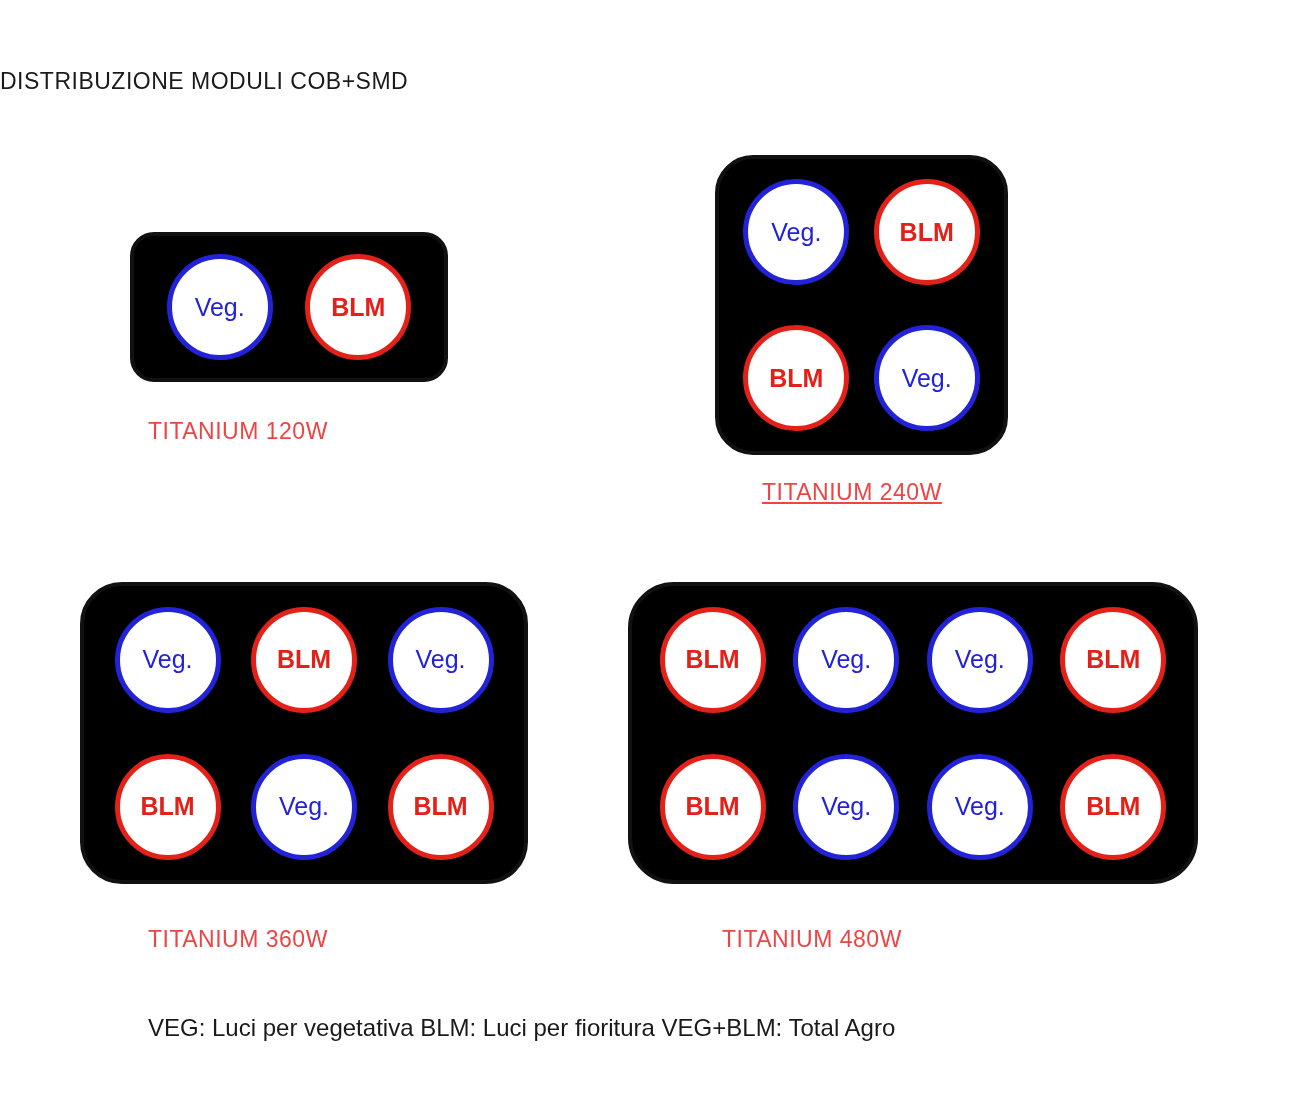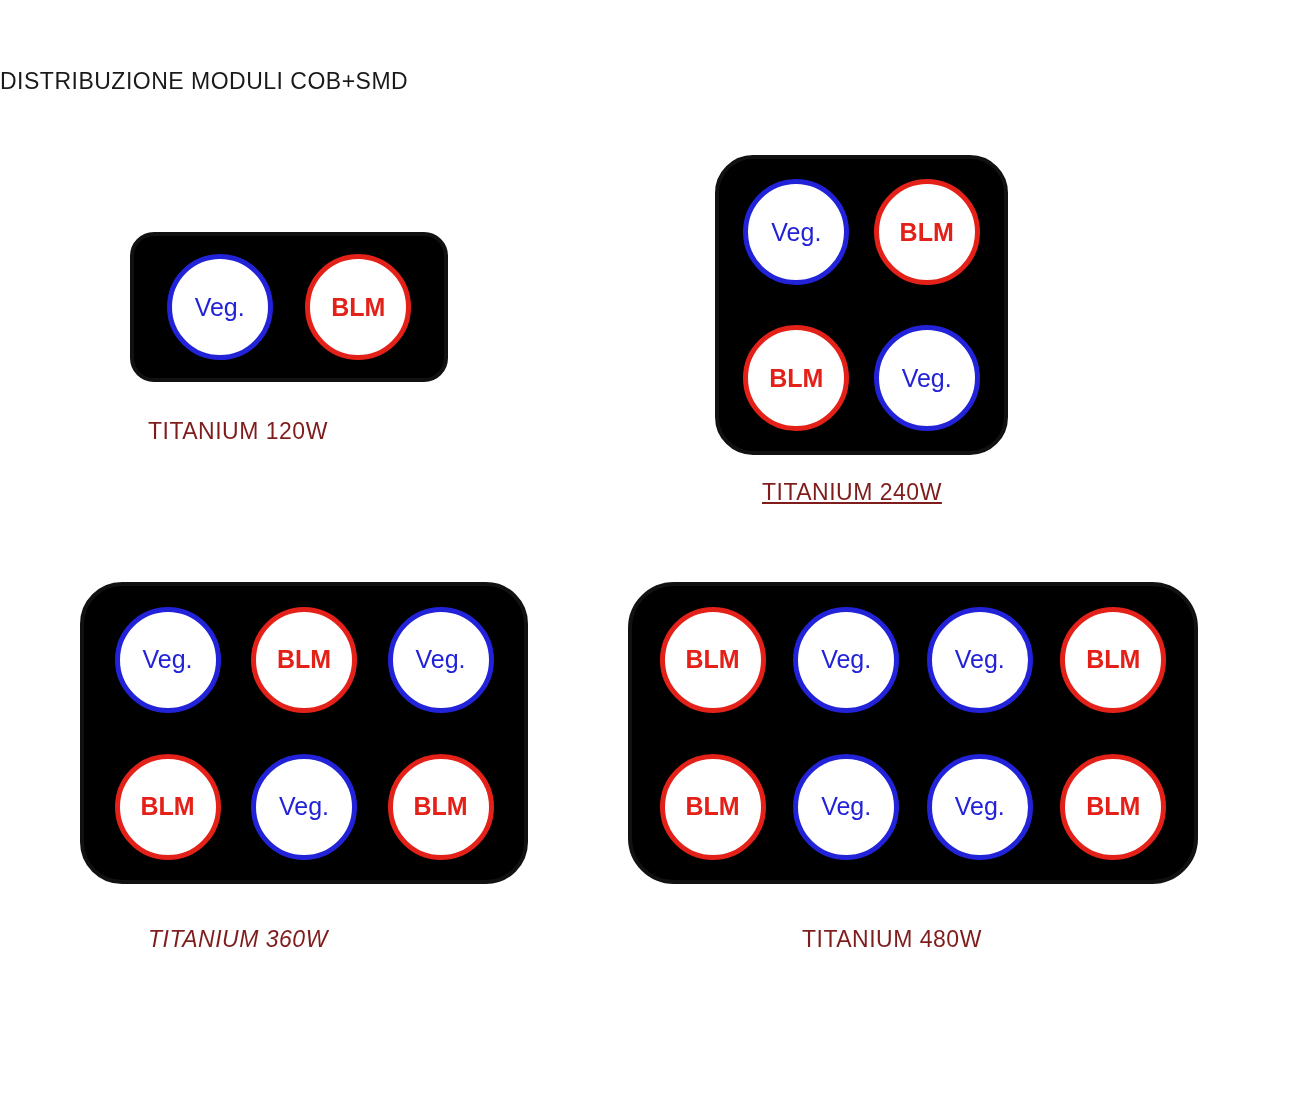--- a/index.html
+++ b/index.html
@@ -59,28 +59,28 @@
     color: var(--veg-color, #2222d8);
   }
   .module-circle.blm {
     border: 5px solid var(--blm-color, #e32119);
     color: var(--blm-color, #e32119);
     font-weight: bold;
   }
   .panel-label {
     position: absolute;
     font-size: 23px;
-    color: #7f1d1d;
+    color: #ef4444;
     letter-spacing: 0.5px;
     white-space: nowrap;
   }
   .panel-label.l0 { left: 148px; top: 418px; }
   .panel-label.l1 { left: 762px; top: 479px; text-decoration: underline; }
-  .panel-label.l2 { left: 148px; top: 926px; font-style: italic; }
-  .panel-label.l3 { left: 802px; top: 926px; }
+  .panel-label.l2 { left: 148px; top: 926px; }
+  .panel-label.l3 { left: 722px; top: 926px; }
   .legend-line {
     position: absolute;
     left: 148px;
     top: 1014px;
     font-size: 24px;
     color: #1a1a1a;
     white-space: nowrap;
   }
 </style>
 </head>
@@ -131,14 +131,15 @@
         <div class="module-circle veg">Veg.</div>
         <div class="module-circle blm">BLM</div>
       </div>
     </div>
 
   <div class="panel-label l0">TITANIUM 120W</div>
   <div class="panel-label l1">TITANIUM 240W</div>
   <div class="panel-label l2">TITANIUM 360W</div>
   <div class="panel-label l3">TITANIUM 480W</div>
 
+  <div class="legend-line">VEG:  Luci per vegetativa  BLM: Luci per fioritura  VEG+BLM: Total Agro</div>
 
 </div>
 
 </body></html>

